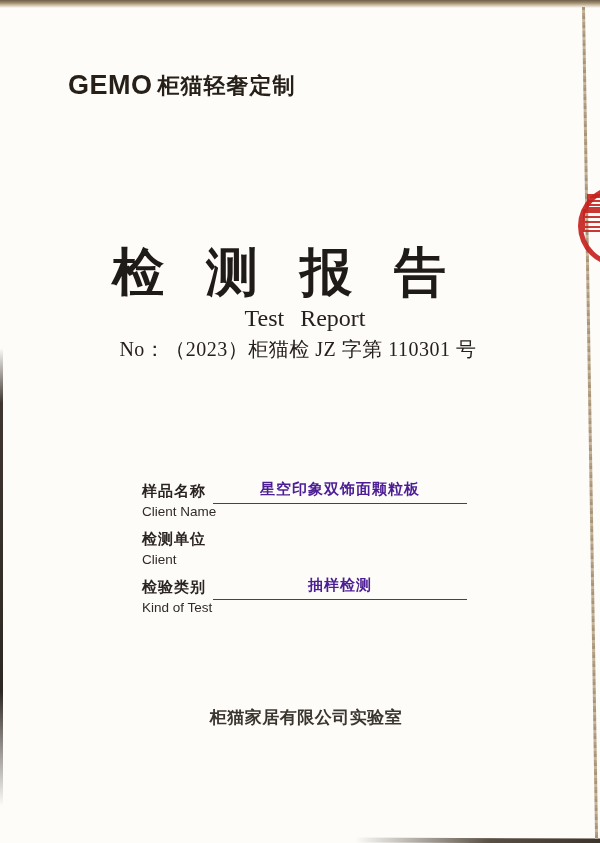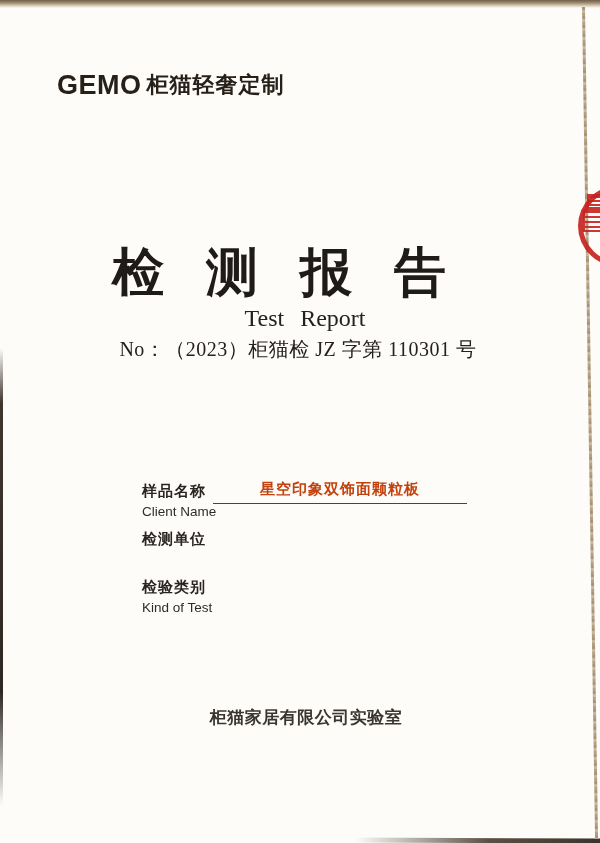--- a/index.html
+++ b/index.html
@@ -46,21 +46,21 @@
     border: 2px solid var(--stamp-color, #c5231f);
     background: repeating-linear-gradient(to bottom, var(--stamp-color, #c5231f) 0 2px, transparent 2px 4px);
   }
   .stamp-mark.m2 {
     left: 5px; top: 24px; width: 15px; height: 19px;
     border: 2px solid var(--stamp-color, #c5231f);
     background: repeating-linear-gradient(to bottom, var(--stamp-color, #c5231f) 0 2px, transparent 2px 5px);
   }
 
   
-  .logo { position: absolute; left: 57px; top: 70px; display: flex; align-items: flex-start; }
+  .logo { position: absolute; left: 68px; top: 70px; display: flex; align-items: center; }
   .logo-brand {
     font-family: "Liberation Sans", sans-serif;
     font-weight: bold; font-size: 27px; letter-spacing: 0.5px; color: #272019;
   }
   .logo-zh {
     font-family: "Liberation Sans", sans-serif;
     font-weight: bold; font-size: 22px; margin-left: 5px; letter-spacing: 1px; color: #272019;
   }
 
   
@@ -98,21 +98,21 @@
     font-size: 15px; font-weight: 600; color: #2b2522; letter-spacing: 1px;
   }
   .field-label-en {
     font-family: "Liberation Sans", sans-serif;
     font-size: 13.5px; color: #322c28; margin-top: 3px;
   }
   .field-value {
     position: absolute; left: 71px; top: -2px; width: 254px;
     text-align: center;
     font-family: "Liberation Serif", serif;
-    font-size: 15px; font-weight: 600; color: #c2410c; letter-spacing: 1px;
+    font-size: 15px; font-weight: 600; color: #4c1d95; letter-spacing: 1px;
     border-bottom: 1px solid #4a443d;
     padding-bottom: 4px;
   }
 
   
   .footer-lab {
     position: absolute; top: 706px; left: 0; width: 600px;
     text-align: center;
     font-family: "Liberation Sans", sans-serif;
     font-size: 17px; font-weight: bold; color: #3b3530; letter-spacing: 0.5px;
@@ -143,20 +143,22 @@
 <div class="report-no">No：（2023）柜猫检 JZ 字第 110301 号</div>
 
 <div class="fields">
   <div class="field-row">
     <div class="field-label-zh">样品名称</div>
     <div class="field-label-en">Client Name</div>
     <div class="field-value">星空印象双饰面颗粒板</div>
   </div>
   <div class="field-row">
     <div class="field-label-zh">检测单位</div>
+    <div class="field-label-en">Client</div>
   </div>
   <div class="field-row">
     <div class="field-label-zh">检验类别</div>
     <div class="field-label-en">Kind of Test</div>
+    <div class="field-value">抽样检测</div>
   </div>
 </div>
 
 <div class="footer-lab">柜猫家居有限公司实验室</div>
 
 </body></html>

